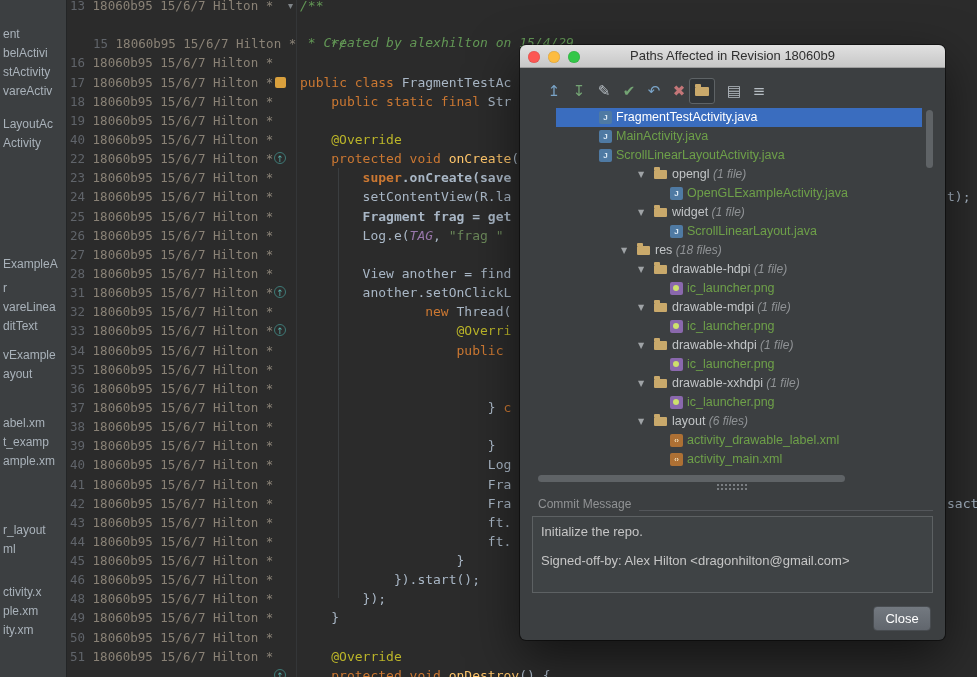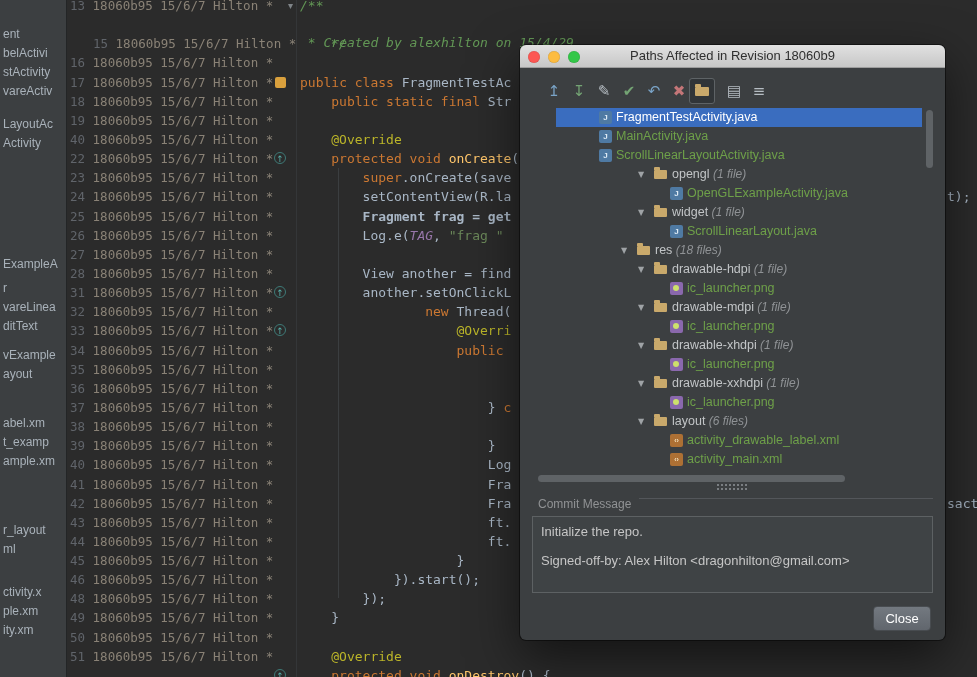--- a/index.html
+++ b/index.html
@@ -78,21 +78,21 @@
   .tlabel.selcolor{color:#ffffff;}
   .tlabel.folder{color:#c2c5c7;}
   .tcount{color:#8f9295;font-style:italic;font-size:12px;}
   .vthumb{position:absolute;left:406px;top:65px;width:7px;height:58px;background:#5f6366;
     border-radius:4px;}
   .hthumb{position:absolute;left:18px;top:430px;width:307px;height:7px;background:#5f6366;
     border-radius:4px;}
   .grip{position:absolute;left:196px;top:438px;width:32px;height:8px;
     background-image:radial-gradient(circle,#7a7e82 1px,transparent 1.2px);
     background-size:4px 4px;}
-  .cml{position:absolute;left:18px;top:452px;right:12px;display:flex;align-items:flex-start;
+  .cml{position:absolute;left:18px;top:452px;right:12px;display:flex;align-items:flex-end;
     gap:8px;color:#909294;font-size:12px;}
   .cml .rule{flex:1;border-top:1px solid #53565a;margin-top:1px;}
   .cbox{position:absolute;left:12px;top:471px;width:401px;height:77px;box-sizing:border-box;
     background:#3f4345;border:1px solid #5d6163;color:#c6c6c6;font-size:13px;
     padding:7px 8px;}
   .cm2{margin-top:14px;}
   .closebtn{position:absolute;right:14px;top:561px;width:58px;height:25px;
     background:linear-gradient(#737980,#61666d);border:1px solid #484c50;border-radius:4px;
     color:#ffffff;font-size:13px;font-family:"Liberation Sans",sans-serif;}
 </style>
@@ -107,21 +107,21 @@
     <div>
         <div class="erow" style="top: -4px;"><div class="gline"><span class="ln">13</span><span class="annot"> 18060b95 15/6/7 Hilton *</span></div><span class="fold">▾</span><div class="codeline" style="padding-left: 0ch;"><span class="tk-comment">/**</span></div></div>
         <div class="erow" style="top: 33px;"><div class="codeline" style="padding-left: 0ch;"><span class="tk-comment"> * Created by alexhilton on 15/4/29.</span></div></div>
         <div class="erow" style="top: 34px; margin-left: 23px;"><div class="gline"><span class="ln">15</span><span class="annot"> 18060b95 15/6/7 Hilton *</span></div><div class="codeline" style="padding-left: 0ch;"><span class="tk-comment"> */</span></div></div>
         <div class="erow" style="top: 53px;"><div class="gline"><span class="ln">16</span><span class="annot"> 18060b95 15/6/7 Hilton *</span></div><div class="codeline" style="padding-left: 0ch;"></div></div>
         <div class="erow" style="top: 73px;"><div class="gline"><span class="ln">17</span><span class="annot"> 18060b95 15/6/7 Hilton *</span></div><span class="gicon cls"></span><div class="codeline" style="padding-left: 0ch;"><span class="tk-kw">public class </span><span class="tk-plain">FragmentTestAc</span></div></div>
         <div class="erow" style="top: 92px;"><div class="gline"><span class="ln">18</span><span class="annot"> 18060b95 15/6/7 Hilton *</span></div><div class="codeline" style="padding-left: 4ch;"><span class="tk-kw">public static final </span><span class="tk-plain">Str</span></div></div>
         <div class="erow" style="top: 111px;"><div class="gline"><span class="ln">19</span><span class="annot"> 18060b95 15/6/7 Hilton *</span></div><div class="codeline" style="padding-left: 0ch;"></div></div>
         <div class="erow" style="top: 130px;"><div class="gline"><span class="ln">40</span><span class="annot"> 18060b95 15/6/7 Hilton *</span></div><div class="codeline" style="padding-left: 4ch;"><span class="tk-ann">@Override</span></div></div>
         <div class="erow" style="top: 149px;"><div class="gline"><span class="ln">22</span><span class="annot"> 18060b95 15/6/7 Hilton *</span></div><span class="gicon ovr">↑</span><div class="codeline" style="padding-left: 4ch;"><span class="tk-kw">protected void </span><span class="tk-method">onCreate</span><span class="tk-plain">(</span></div></div>
-        <div class="erow" style="top: 168px;"><div class="gline"><span class="ln">23</span><span class="annot"> 18060b95 15/6/7 Hilton *</span></div><div class="codeline" style="padding-left: 8ch;"><span class="tk-kw">super</span><span class="tk-plain">.onCreate(save</span></div></div>
+        <div class="erow" style="top: 168px;"><div class="gline"><span class="ln">23</span><span class="annot"> 18060b95 15/6/7 Hilton *</span></div><div class="codeline" style="padding-left: 8ch; font-weight: bold;"><span class="tk-kw">super</span><span class="tk-plain">.onCreate(save</span></div></div>
         <div class="erow" style="top: 187px;"><div class="gline"><span class="ln">24</span><span class="annot"> 18060b95 15/6/7 Hilton *</span></div><div class="codeline" style="padding-left: 8ch;"><span class="tk-plain">setContentView(R.la</span></div><span class="rfrag">t);</span></div>
         <div class="erow" style="top: 207px;"><div class="gline"><span class="ln">25</span><span class="annot"> 18060b95 15/6/7 Hilton *</span></div><div class="codeline" style="padding-left: 8ch; font-weight: bold;"><span class="tk-plain">Fragment frag = get</span></div></div>
         <div class="erow" style="top: 226px;"><div class="gline"><span class="ln">26</span><span class="annot"> 18060b95 15/6/7 Hilton *</span></div><div class="codeline" style="padding-left: 8ch;"><span class="tk-plain">Log.e(</span><span class="tk-field">TAG</span><span class="tk-plain">, </span><span class="tk-str">"frag "</span></div></div>
         <div class="erow" style="top: 245px;"><div class="gline"><span class="ln">27</span><span class="annot"> 18060b95 15/6/7 Hilton *</span></div><div class="codeline" style="padding-left: 0ch;"></div></div>
         <div class="erow" style="top: 264px;"><div class="gline"><span class="ln">28</span><span class="annot"> 18060b95 15/6/7 Hilton *</span></div><div class="codeline" style="padding-left: 8ch;"><span class="tk-plain">View another = find</span></div></div>
         <div class="erow" style="top: 283px;"><div class="gline"><span class="ln">31</span><span class="annot"> 18060b95 15/6/7 Hilton *</span></div><span class="gicon ovr">↑</span><div class="codeline" style="padding-left: 8ch;"><span class="tk-plain">another.setOnClickL</span></div></div>
         <div class="erow" style="top: 302px;"><div class="gline"><span class="ln">32</span><span class="annot"> 18060b95 15/6/7 Hilton *</span></div><div class="codeline" style="padding-left: 16ch;"><span class="tk-kw">new </span><span class="tk-plain">Thread(</span></div></div>
         <div class="erow" style="top: 321px;"><div class="gline"><span class="ln">33</span><span class="annot"> 18060b95 15/6/7 Hilton *</span></div><span class="gicon ovr">↑</span><div class="codeline" style="padding-left: 20ch;"><span class="tk-ann">@Overri</span></div></div>
         <div class="erow" style="top: 341px;"><div class="gline"><span class="ln">34</span><span class="annot"> 18060b95 15/6/7 Hilton *</span></div><div class="codeline" style="padding-left: 20ch;"><span class="tk-kw">public</span></div></div>
         <div class="erow" style="top: 360px;"><div class="gline"><span class="ln">35</span><span class="annot"> 18060b95 15/6/7 Hilton *</span></div></div>

